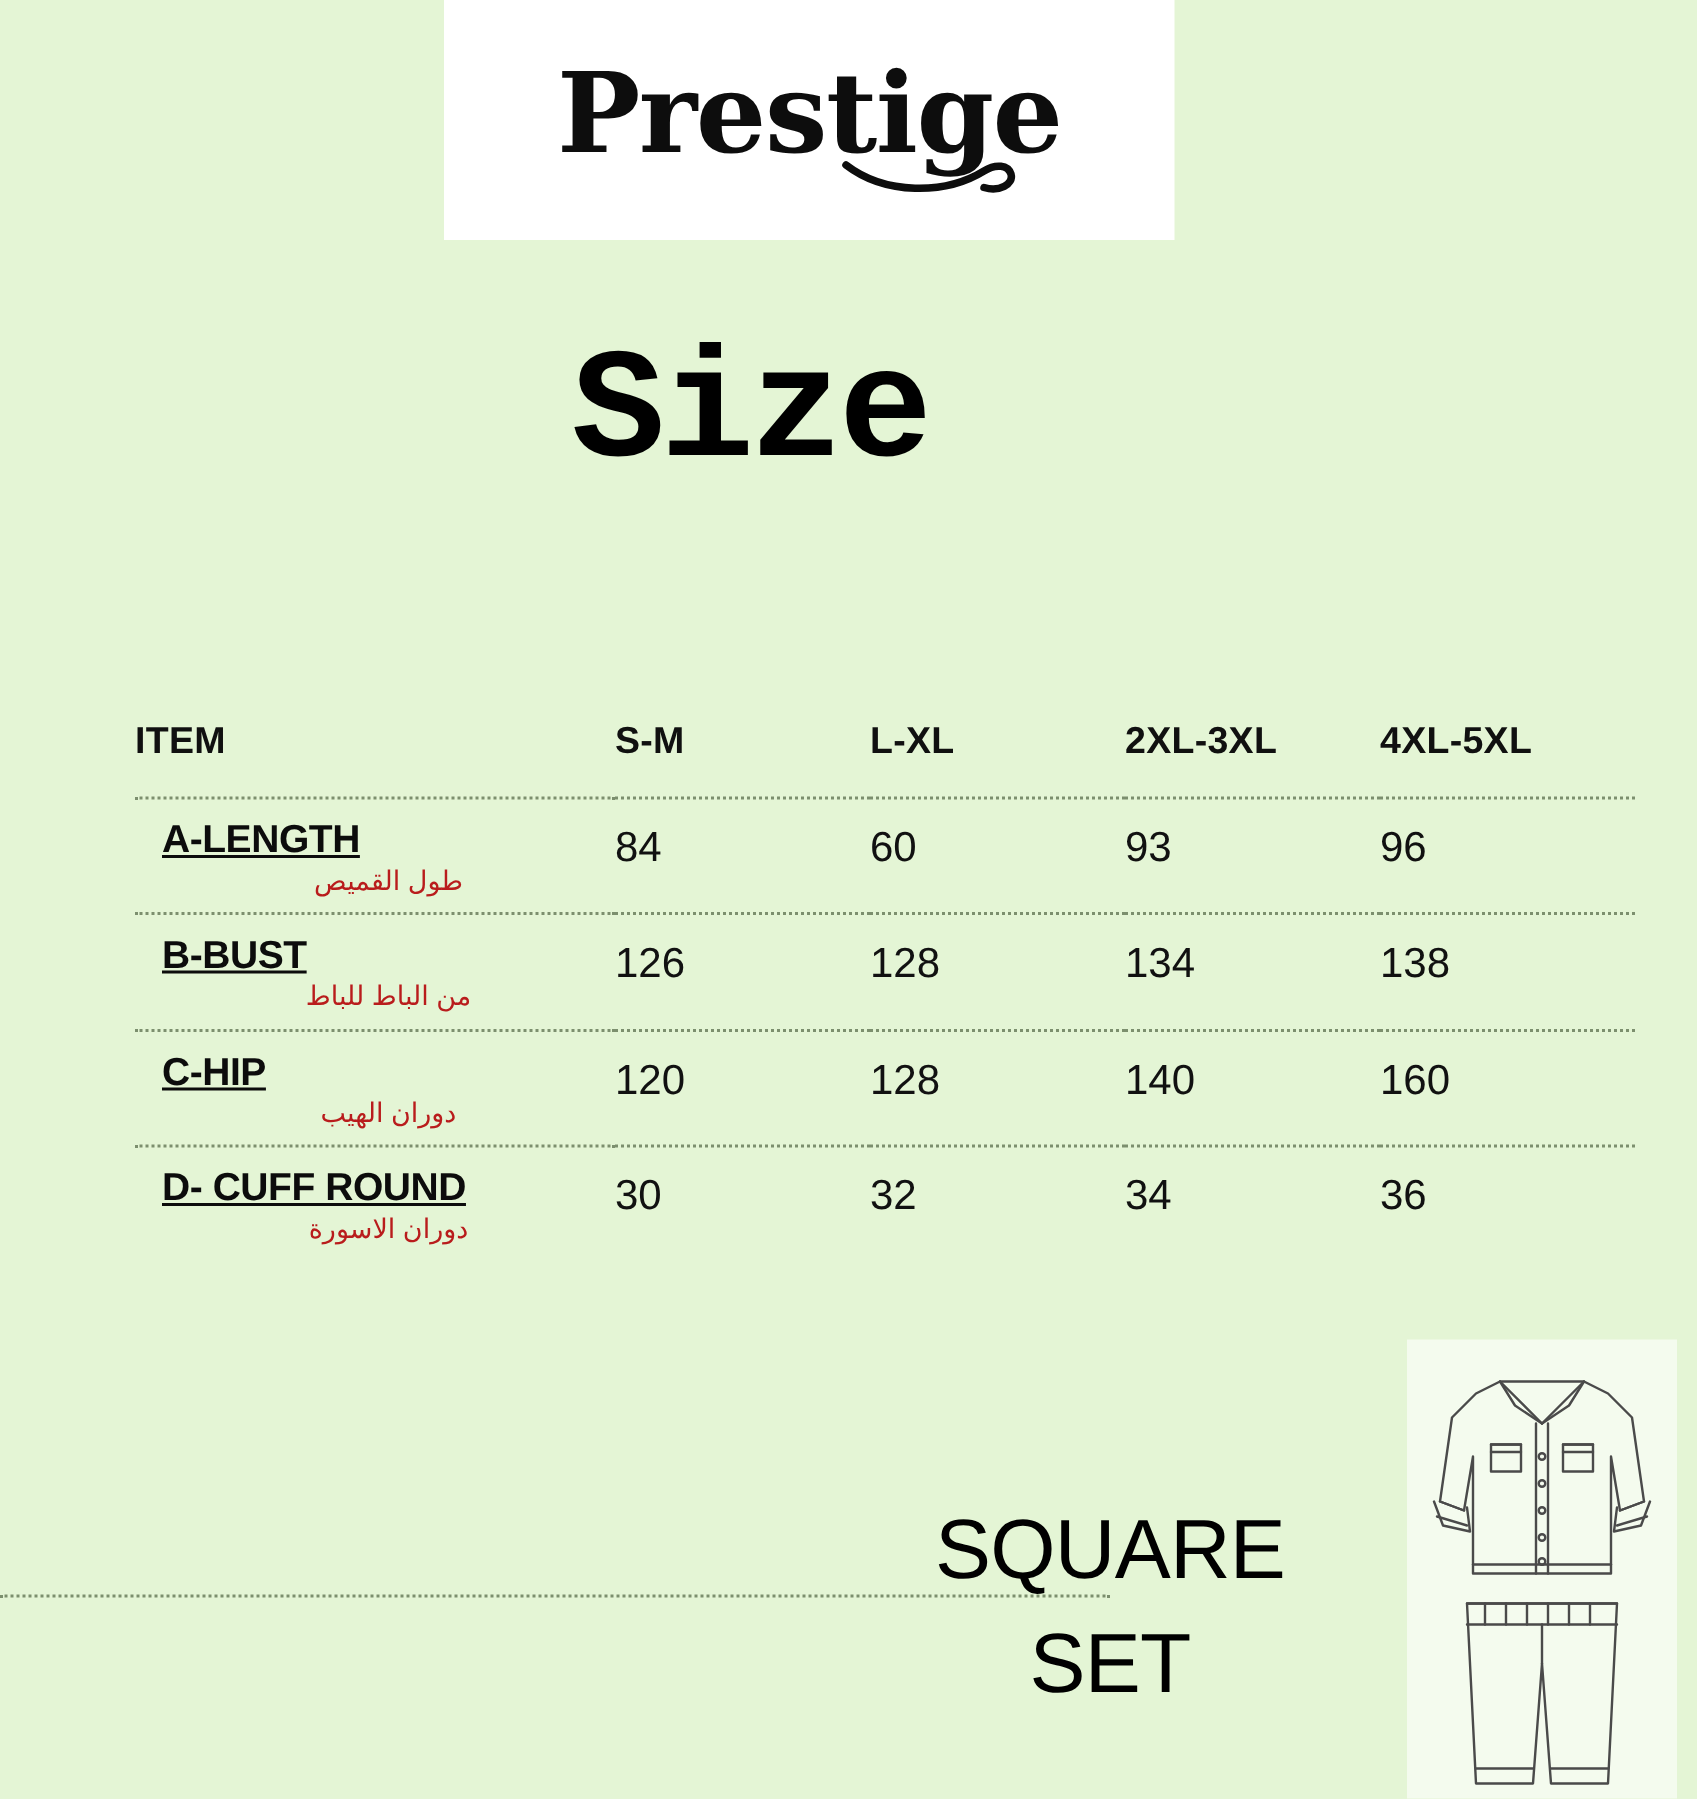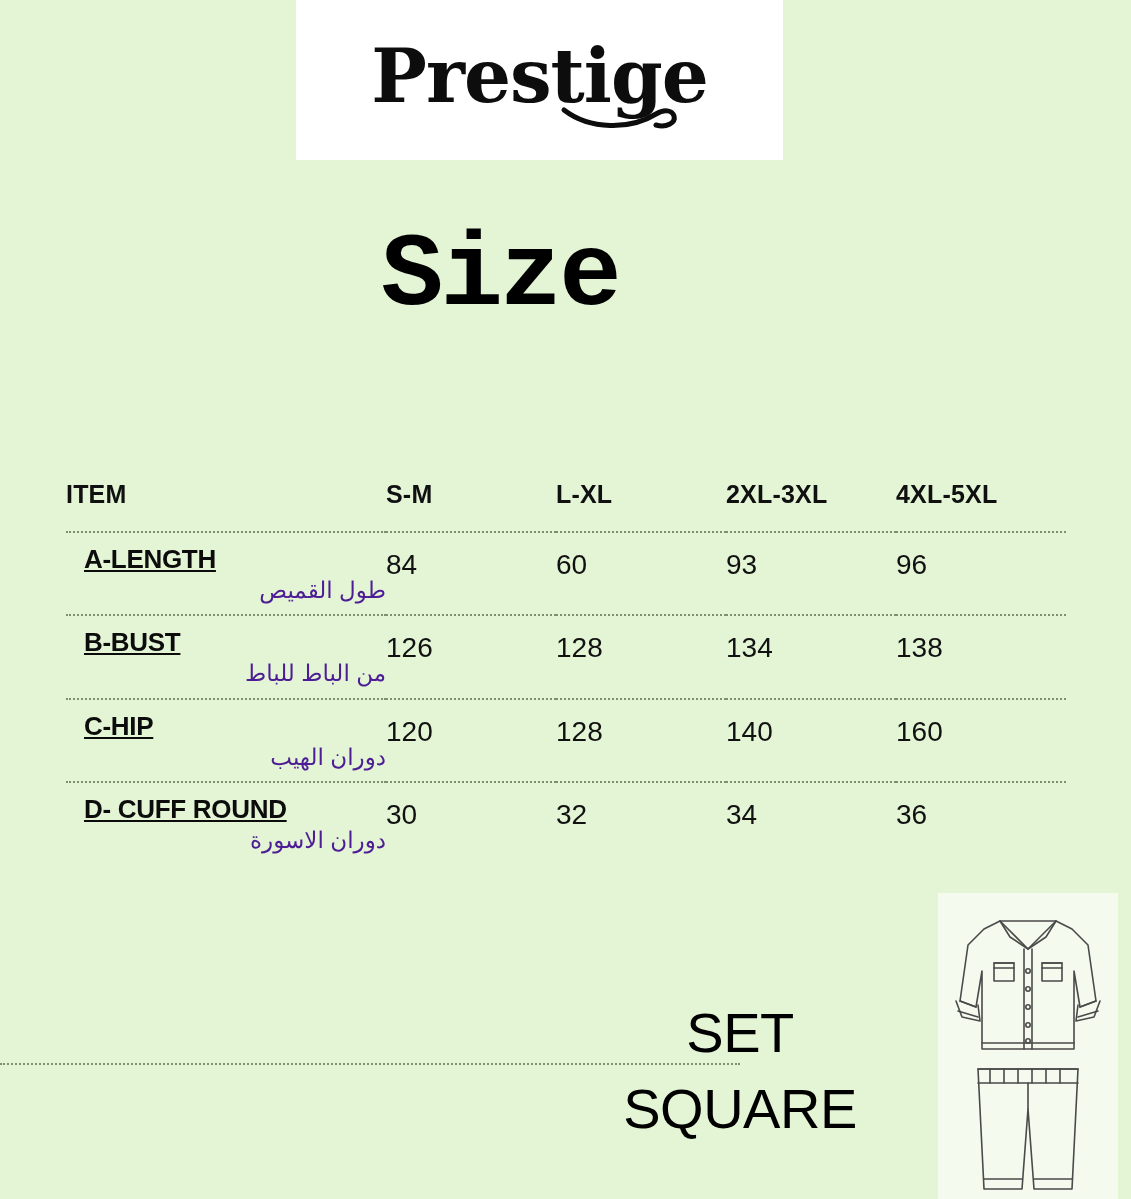--- a/index.html
+++ b/index.html
@@ -81,21 +81,21 @@
 
   
   .table-area {
     position: absolute;
     left: 0;
     top: 480px;
     width: 1131px;
   }
   table.size-table {
     width: 1000px;
-    margin-left: 66px;
+    margin-left: 90px;
     border-collapse: collapse;
     table-layout: fixed;
   }
   table.size-table th {
     text-align: left;
     font-size: 25px;
     font-weight: 700;
     color: #101010;
     padding: 0 0 22px 0;
     letter-spacing: 0.2px;
@@ -117,25 +117,25 @@
   }
   .item-en {
     font-size: 26px;
     font-weight: 700;
     color: #0c0c0c;
     line-height: 1.15;
     letter-spacing: -0.3px;
     text-decoration: underline;
   }
   .item-ar {
-    font-size: 23px;
-    color: #4c1d95;
+    font-size: 18px;
+    color: #b91c1c;
     line-height: 1.2;
     direction: rtl;
-    text-align: right;
+    text-align: center;
     margin-top: 2px;
   }
   td.val {
     font-size: 28px;
     color: #111;
     padding-top: 16px !important;
   }
   .header-row th {
     border: none;
   }
@@ -247,22 +247,22 @@
         <td class="val">34</td>
         <td class="val">36</td>
       </tr>
     </tbody>
   </table>
 </div>
 
 <div class="bottom-rule"></div>
 
 <div class="product-label">
+  <div>SQUARE</div>
   <div>SET</div>
-  <div>SQUARE</div>
 </div>
 
 <div class="illustration">
   <svg width="180" height="306" viewBox="0 0 180 306">
     <g fill="none" stroke="#4a4a4a" stroke-width="1.6" stroke-linejoin="round" stroke-linecap="round">
 
       <path d="M62 28 L46 36 L30 52 L22 108 L38 114 L44 78 L44 156 L136 156 L136 78 L142 114 L158 108 L150 52 L134 36 L118 28 Z"></path>
 
       <path d="M62 28 L90 56 L118 28"></path>
       <path d="M62 28 L72 44 L90 56"></path>

